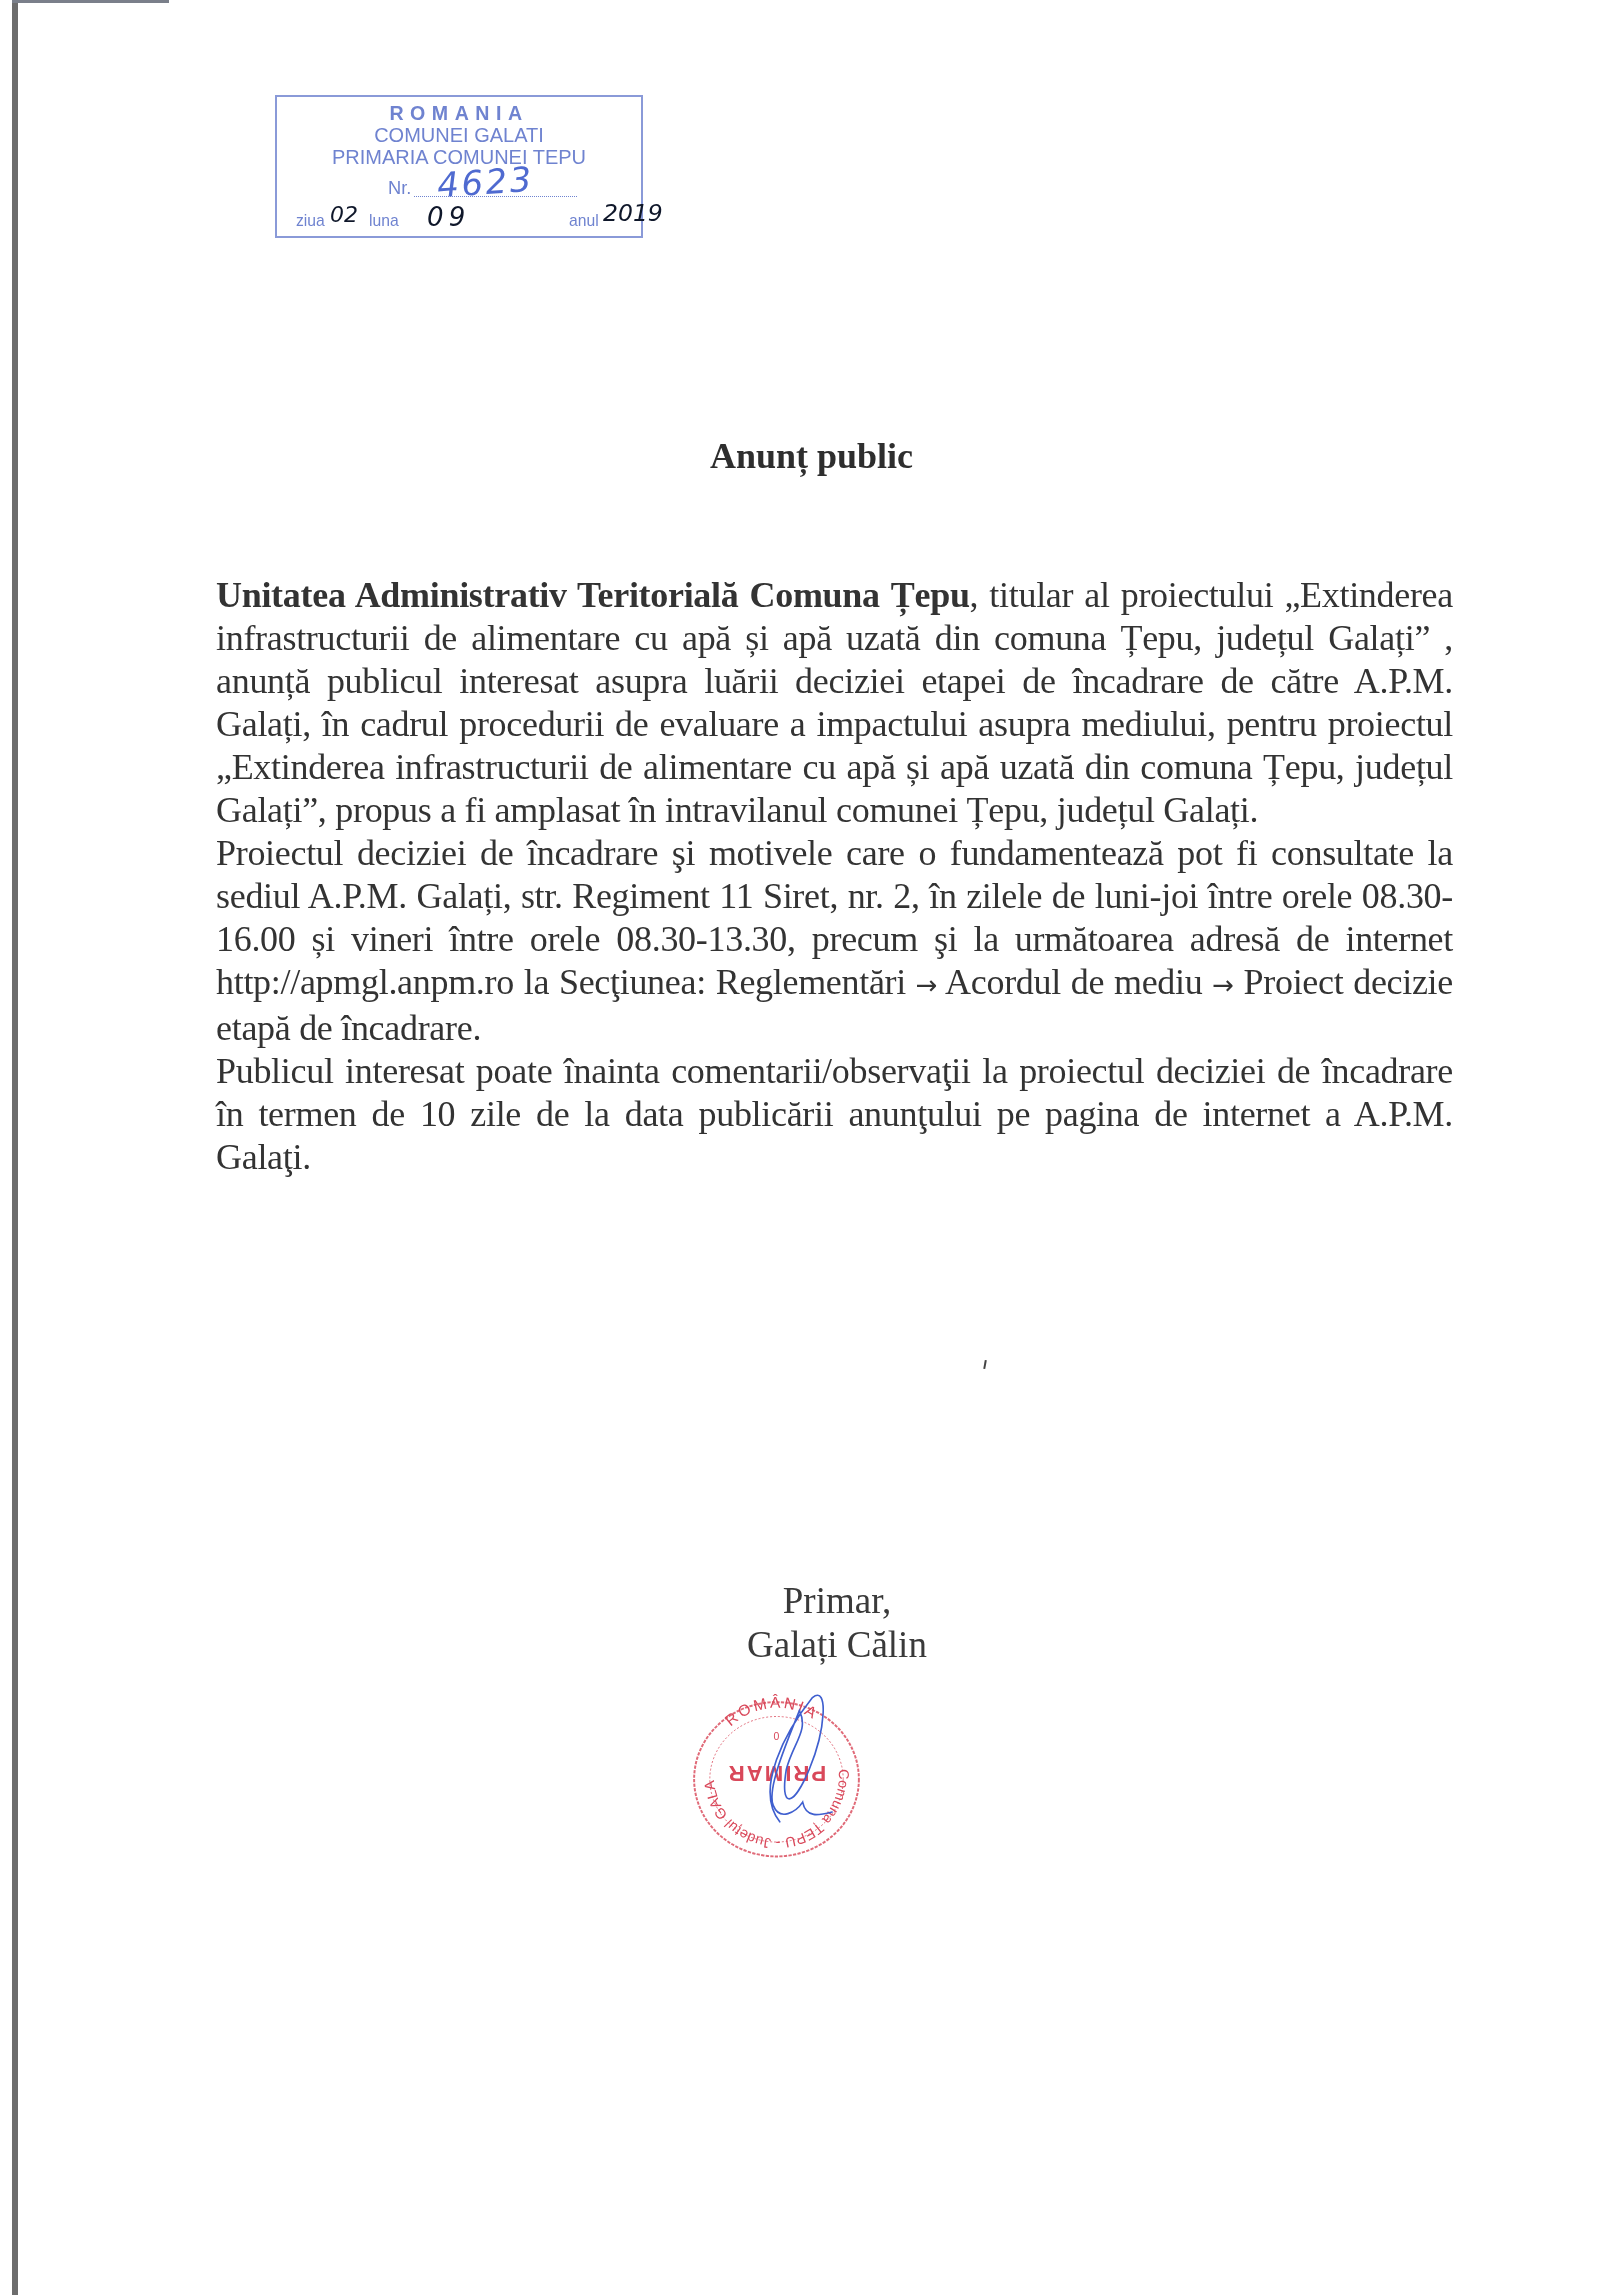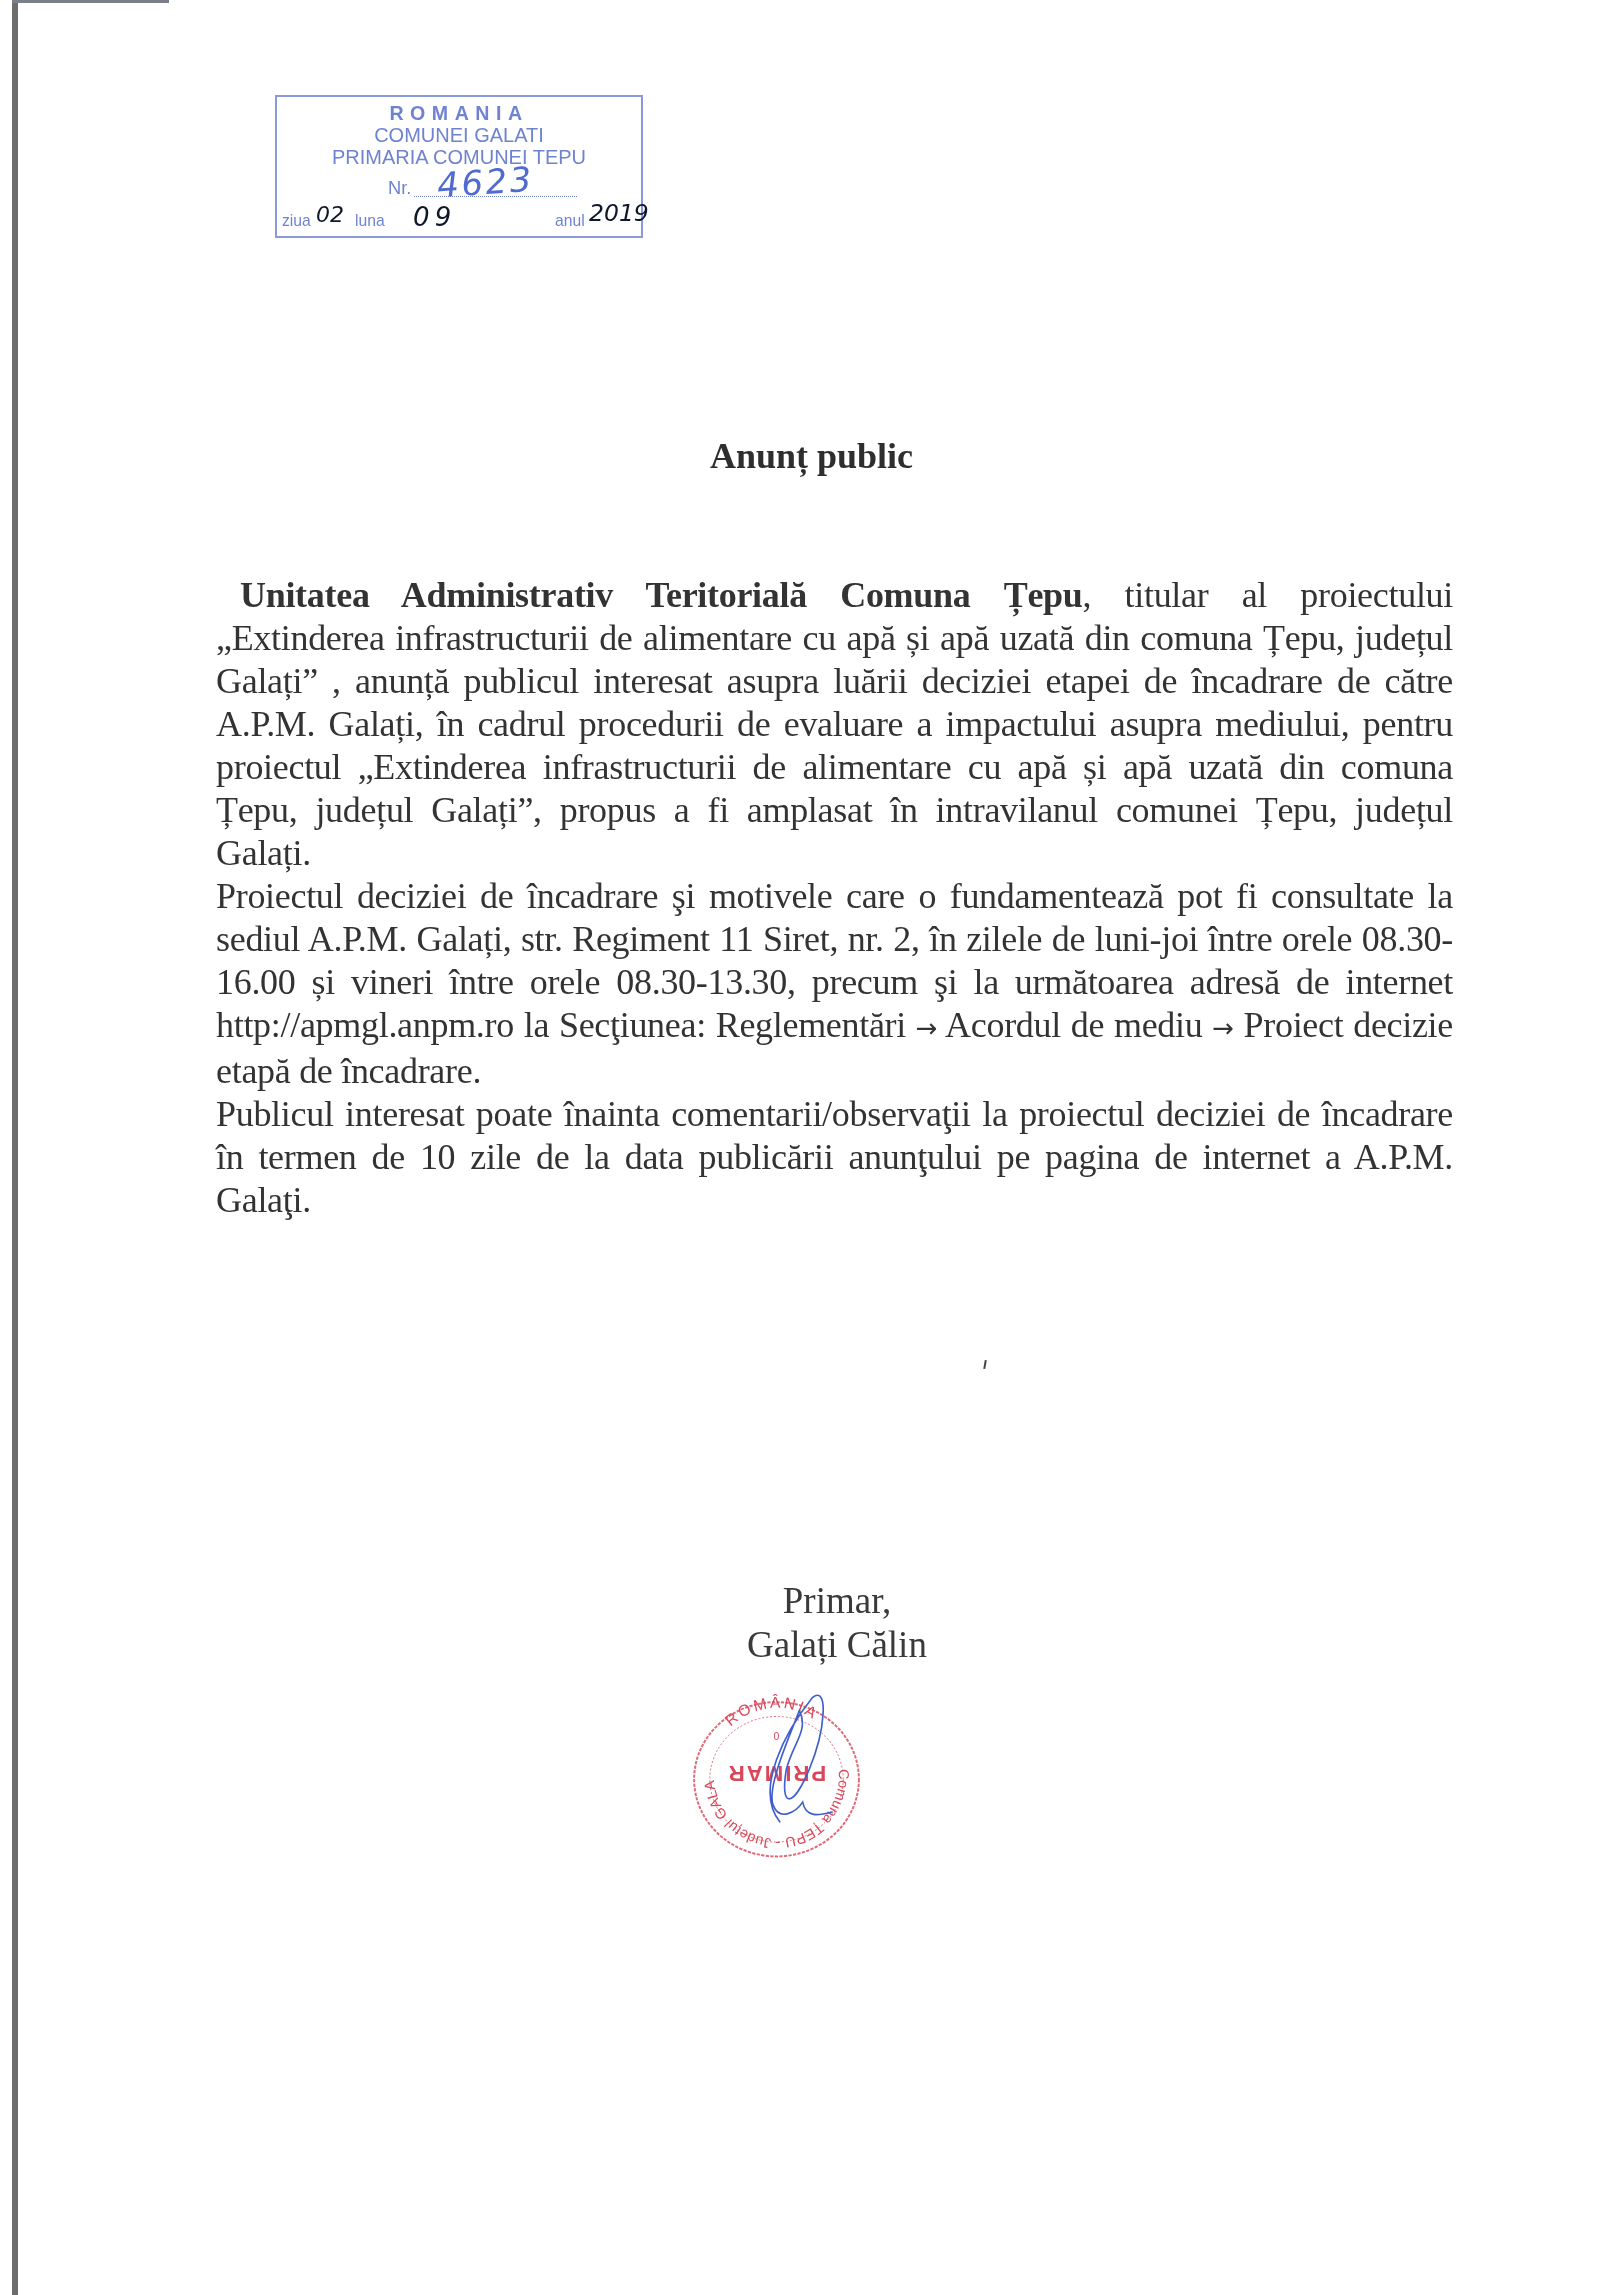--- a/index.html
+++ b/index.html
@@ -12,31 +12,31 @@
   .reg-stamp { position:absolute; left:275px; top:95px; width:368px; height:143px;
                border:2px solid #8a9ad8; color:#6f83d0; font-family:"Liberation Sans", "DejaVu Sans", sans-serif;
                text-align:center; box-sizing:border-box; }
   .reg-stamp .l1 { font-size:19.6px; letter-spacing:6.5px; margin-top:5.2px; line-height:22px;font-weight:bold; }
   .reg-stamp .l2 { font-size:20px; line-height:22px; }
   .reg-stamp .l3 { font-size:20px; line-height:22px; }
   .reg-stamp .nr-row { position:absolute; left:111px; top:80px; font-size:18.3px; }
   .reg-stamp .nr-line { position:absolute; left:137px; top:99px; width:163px; border-bottom:1.3px dotted #6f83d0; }
   .reg-stamp .nr-val { position:absolute; left:160px; top:65px; font-family:"DejaVu Sans", sans-serif; font-size:34px;
                        color:#4f6ad0; font-style:italic; transform:rotate(-4deg); letter-spacing:2.6px; }
-  .reg-stamp .date-row { position:absolute; left:5px; bottom:6.5px; width:353px; font-size:15.7px; height:26px;margin-top:44px; }
+  .reg-stamp .date-row { position:absolute; left:19px; bottom:6.5px; width:353px; font-size:15.7px; height:26px;margin-top:44px; }
   .reg-stamp .date-row span { position:absolute; bottom:0; }
   .hand { color:#0f172a; font-family:"DejaVu Sans", sans-serif; font-style:italic; }
 
   .title { position:absolute; left:0; width:1623px; top:435px; text-align:center;
            font-size:36px; font-weight:bold; color:#2e2e2e; }
 
   .body-text { position:absolute; left:216px; top:574px; width:1237px; font-size:36px;
                line-height:43px; text-align:justify; color:#333; letter-spacing:-0.3px; }
   .body-text p { margin:0; }
-  .body-text .strong { font-weight:bold;margin-left:24px; }
+  .body-text .strong { font-weight:bold; }
   .arrow { font-family:"DejaVu Sans", sans-serif; font-size:26px; }
 
   .signature { position:absolute; left:654px; width:366px; top:1579px; text-align:center; font-size:37px;
                line-height:44px; color:#3a3a3a; }
 
   .round-stamp { position:absolute; left:688px; top:1691px; width:177px; height:170px; }
   .tick { position:absolute; left:984px; top:1360px; width:2px; height:9.2px; background:#444; transform:rotate(10deg); }
 </style>
 </head>
 <body>

